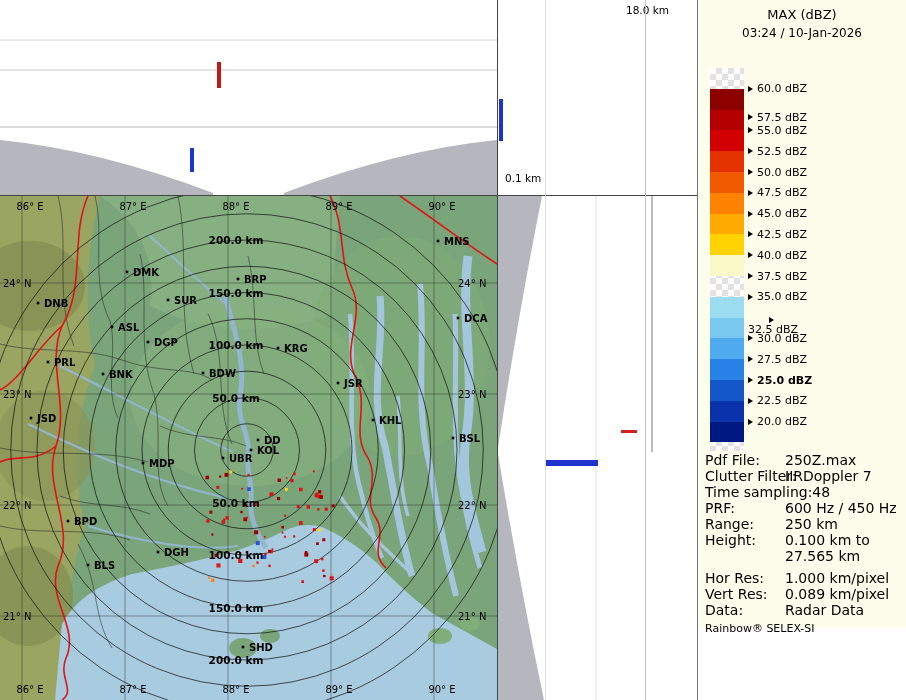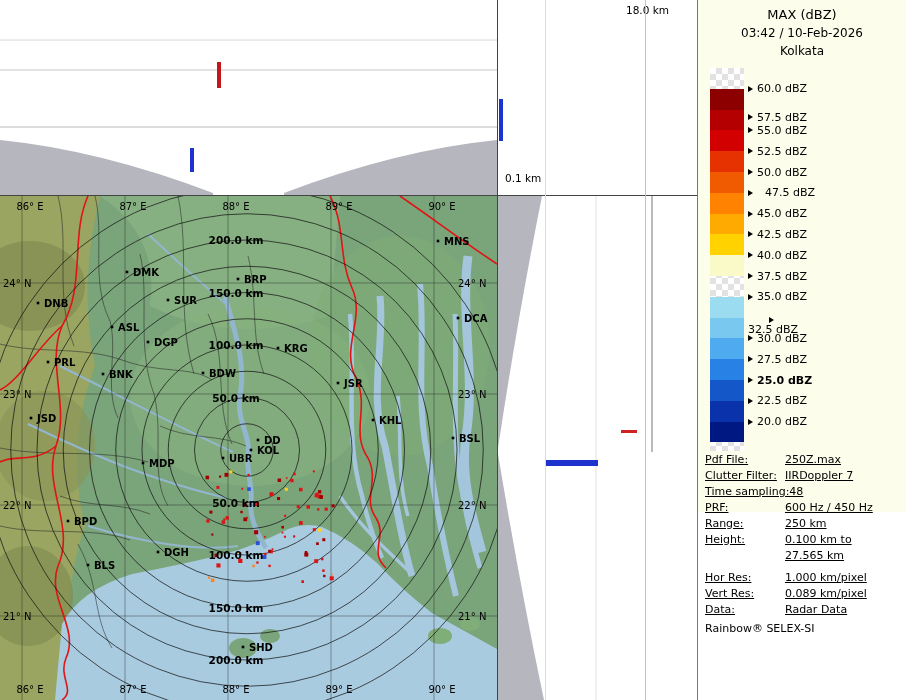--- a/index.html
+++ b/index.html
@@ -9,33 +9,33 @@
 .map-panel{position:absolute;left:0;top:196px;width:497px;height:504px;}
 .side-panel{position:absolute;left:497px;top:196px;width:200px;height:504px;background:#fff;border-left:1px solid #444;}
 .mid-top{position:absolute;left:497px;top:0;width:200px;height:196px;background:#fff;border-left:1px solid #444;border-bottom:1px solid #444;}
 .axis-max{position:absolute;left:128px;top:4px;font-size:10.5px;color:#000;}
 .axis-min{position:absolute;left:7px;top:172px;font-size:10.5px;color:#000;}
 .echo-v{position:absolute;left:1px;top:99px;width:4px;height:42px;background:#1e32cd;}
 .vline{position:absolute;top:0;width:1px;height:700px;}
 .vl-545{left:545px;background:#dcdcdc;}
 .vl-645{left:645px;background:#c2c2c2;}
 .vl-697{left:697px;background:#777;}
-.info-panel{position:absolute;left:698px;top:0;width:208px;height:512px;background:#fdfdec;}
+.info-panel{position:absolute;left:698px;top:0;width:208px;height:628px;background:#fdfdec;}
 .hdr-title{margin-top:7px;text-align:center;font-size:13px;color:#000;}
 .hdr-dt{margin-top:4px;text-align:center;font-size:12px;color:#000;}
 .hdr-site{margin-top:4px;text-align:center;font-size:12px;color:#000;}
 .cbar{position:absolute;left:12px;top:68px;width:34px;height:383px;background-color:#fff;
   background-image:linear-gradient(45deg,#e2e2e2 25%,transparent 25%,transparent 75%,#e2e2e2 75%),
                    linear-gradient(45deg,#e2e2e2 25%,transparent 25%,transparent 75%,#e2e2e2 75%);
   background-size:12px 12px;background-position:0 0,6px 6px;}
 .cbar-cell{height:20.8px;width:34px;}
 .cbar-label{position:absolute;left:50px;height:14px;display:flex;align-items:center;font-size:11px;white-space:nowrap;color:#000;}
 .tri{display:inline-block;width:0;height:0;border-left:5px solid #000;border-top:3.5px solid transparent;border-bottom:3.5px solid transparent;margin-right:4px;}
 .info-rows{position:absolute;left:7px;top:452px;width:196px;}
-.info-row{display:flex;height:16px;line-height:16px;font-size:11px;white-space:nowrap;color:#000;text-decoration:underline;}
+.info-row{display:flex;height:16px;line-height:16px;font-size:14px;white-space:nowrap;color:#000;}
 .info-row:nth-child(8){margin-top:6px;}
 .info-label{width:80px;flex:none;}
 .info-value{flex:1;}
 .footer{position:absolute;left:7px;top:622px;font-size:11px;color:#000;}
 svg{display:block;}
 svg text{font-family:"DejaVu Sans",sans-serif;}
 .grid-label{font-size:10px;fill:#000;}
 .ring-label{font-size:10.5px;font-weight:bold;fill:#000;}
 .city-label{font-size:10px;font-weight:bold;fill:#000;}
 </style>
@@ -314,22 +314,21 @@
     <span class="axis-min">0.1 km</span>
     <div class="echo-v"></div>
   </div>
 
   <div class="vline vl-545"></div>
   <div class="vline vl-645"></div>
   <div class="vline vl-697"></div>
 
   <div class="info-panel">
     <div class="hdr-title">MAX (dBZ)</div>
-    <div class="hdr-dt">03:42 / 10-Feb-2026</div>
-    <div class="hdr-site">Kolkata</div>
+    <div class="hdr-dt">03:24 / 10-Jan-2026</div>
     <div class="cbar">
         <div class="cbar-cell"></div>
         <div class="cbar-cell" style="background: rgb(140, 0, 0);"></div>
         <div class="cbar-cell" style="background: rgb(180, 0, 0);"></div>
         <div class="cbar-cell" style="background: rgb(210, 0, 0);"></div>
         <div class="cbar-cell" style="background: rgb(230, 50, 0);"></div>
         <div class="cbar-cell" style="background: rgb(240, 90, 0);"></div>
         <div class="cbar-cell" style="background: rgb(255, 130, 0);"></div>
         <div class="cbar-cell" style="background: rgb(255, 170, 0);"></div>
         <div class="cbar-cell" style="background: rgb(255, 210, 0);"></div>
@@ -357,21 +356,21 @@
           <span>55.0 dBZ</span>
         </div>
         <div class="cbar-label" style="top: 144.2px;">
           <span class="tri"></span>
           <span>52.5 dBZ</span>
         </div>
         <div class="cbar-label" style="top: 165px;">
           <span class="tri"></span>
           <span>50.0 dBZ</span>
         </div>
-        <div class="cbar-label" style="top: 185.8px; gap: 8px;">
+        <div class="cbar-label" style="top: 185.8px;">
           <span class="tri"></span>
           <span>47.5 dBZ</span>
         </div>
         <div class="cbar-label" style="top: 206.6px;">
           <span class="tri"></span>
           <span>45.0 dBZ</span>
         </div>
         <div class="cbar-label" style="top: 227.4px;">
           <span class="tri"></span>
           <span>42.5 dBZ</span>

